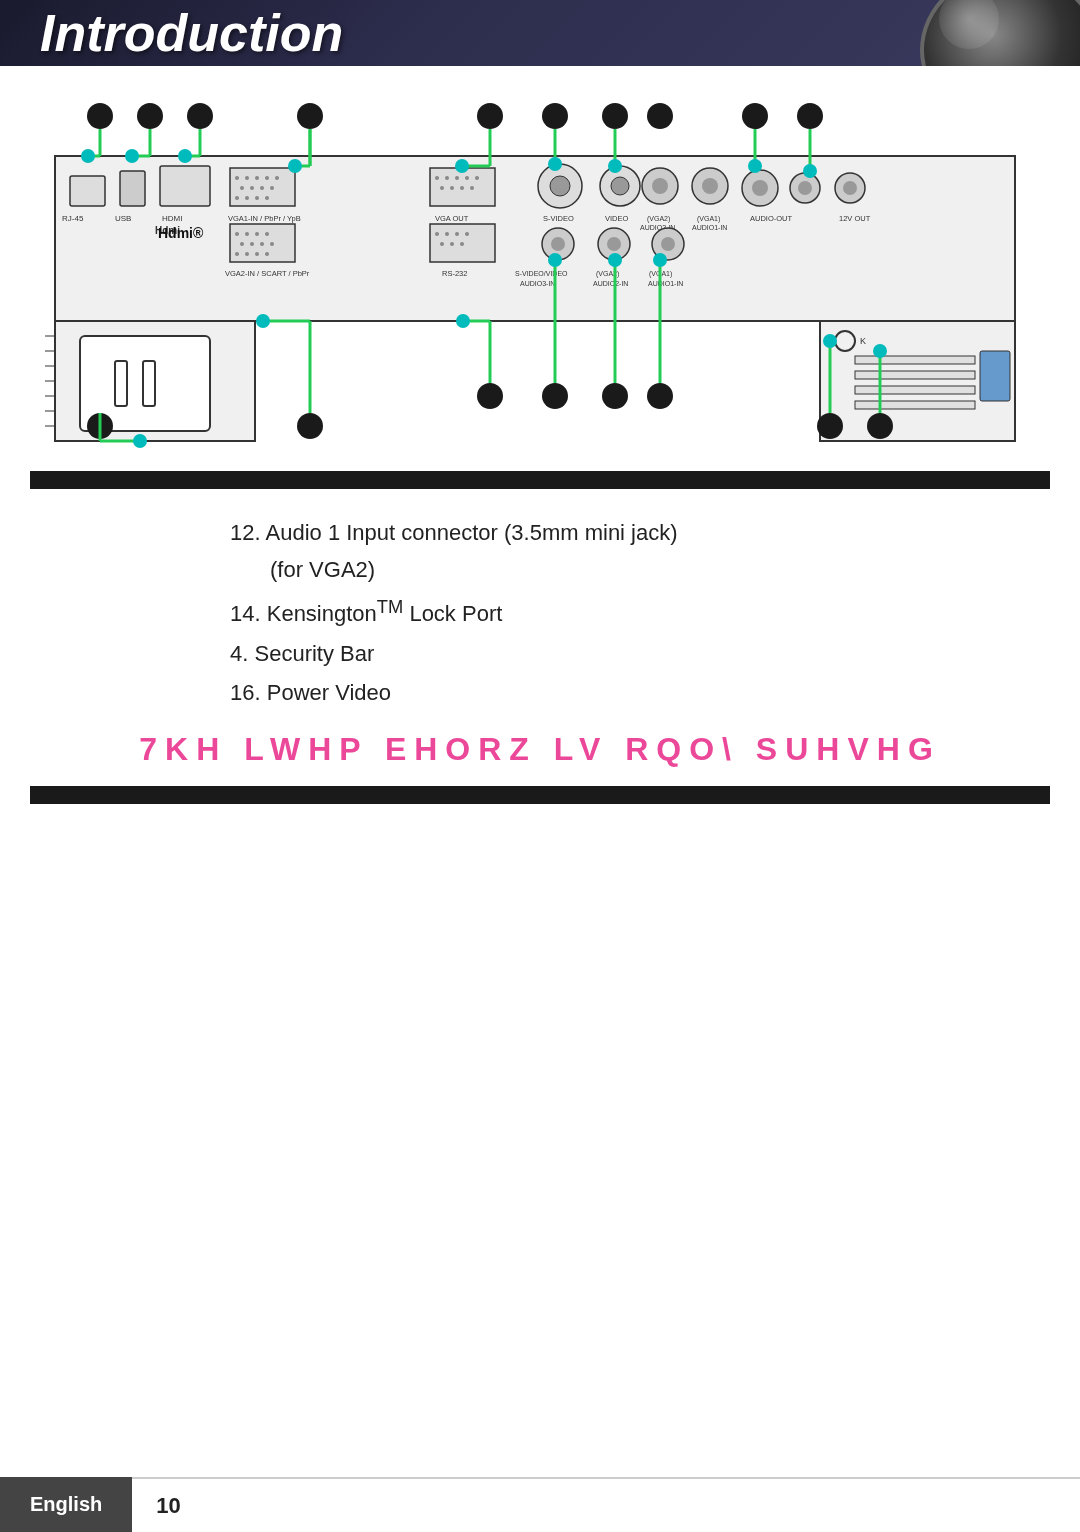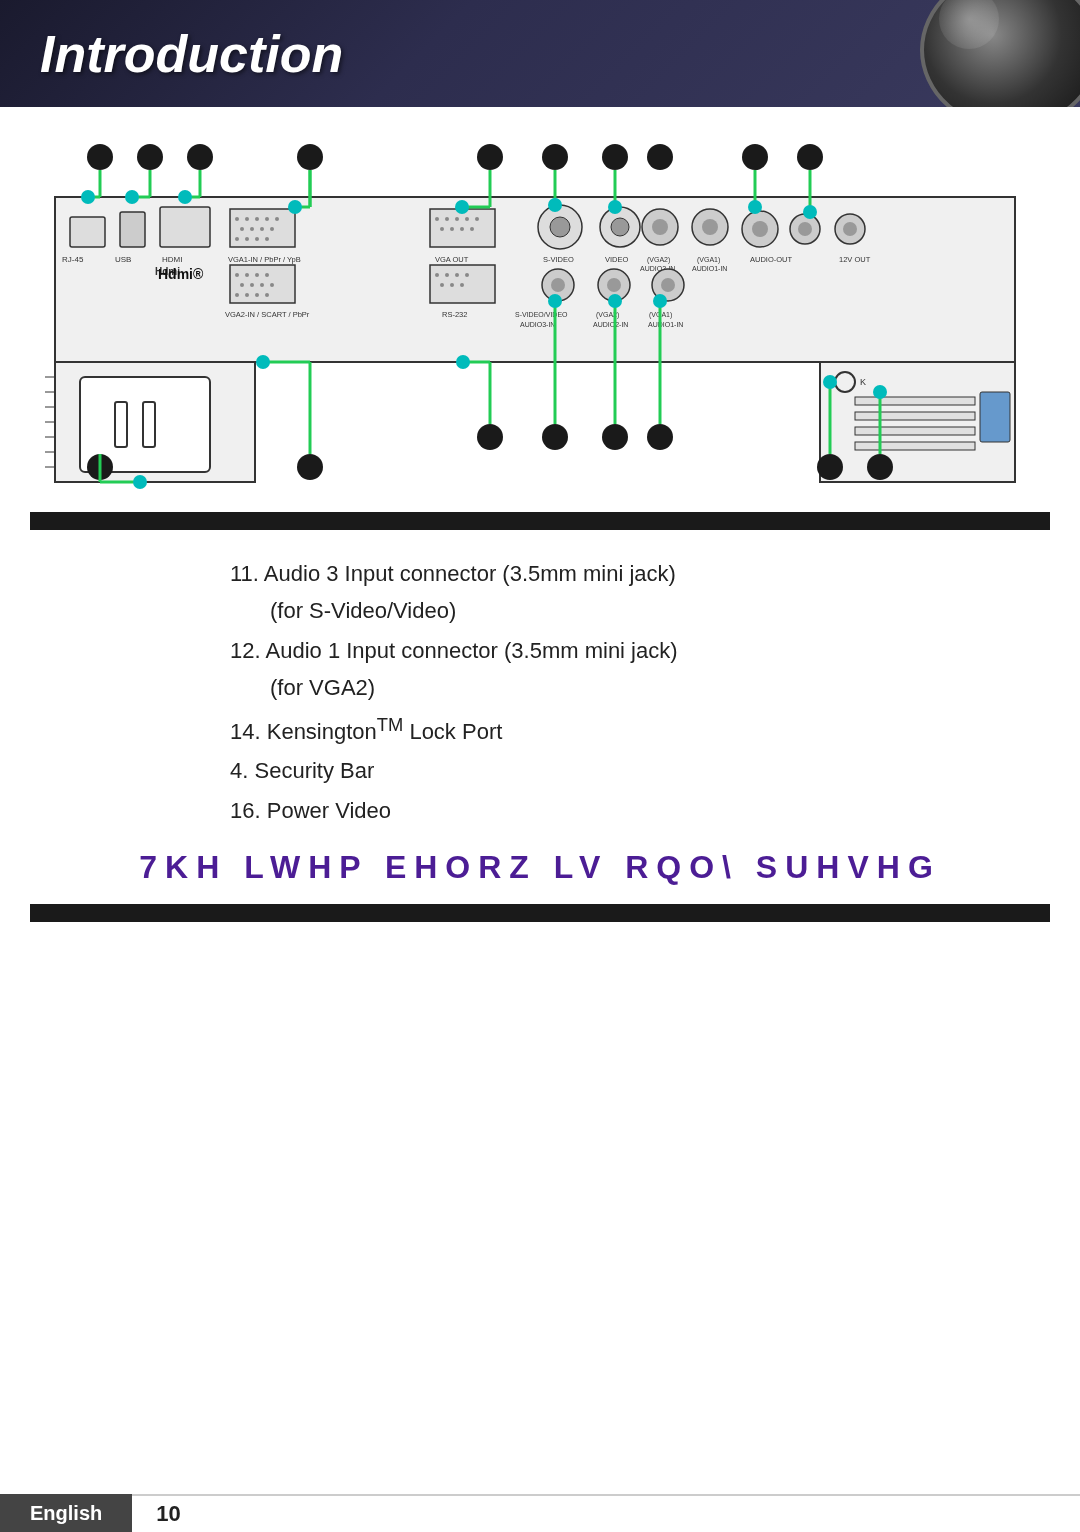--- a/index.html
+++ b/index.html
@@ -10,21 +10,21 @@
       background: #ffffff;
       font-family: Arial, sans-serif;
       overflow: hidden;
       position: relative;
     }
 
     
     .header {
       position: relative;
       width: 100%;
-      height: 107px;
+      height: 66px;
       background: linear-gradient(135deg, #1a1a2e 0%, #2d2d4e 40%, #3a3a5e 100%);
       display: flex;
       align-items: center;
       padding-left: 40px;
       overflow: hidden;
     }
 
     .header-title {
       font-size: 52px;
       font-style: italic;
@@ -92,39 +92,39 @@
 
     .item-list .item-sub {
       padding-left: 40px;
       display: block;
     }
 
     
     .highlight-text {
       font-size: 32px;
       font-weight: bold;
-      color: #4c1d95;
+      color: #ec4899;
       padding: 8px 30px;
       letter-spacing: 8px;
       text-align: center;
     }
 
     .sub-item {
       font-size: 22px;
       color: #222;
       padding: 0 30px 0 200px;
     }
 
     
     .footer {
       position: absolute;
       bottom: 0;
       left: 0;
       right: 0;
-      height: 38px;
+      height: 55px;
       display: flex;
       align-items: stretch;
     }
 
     .footer-lang {
       background: #444;
       color: #fff;
       font-size: 20px;
       padding: 0 30px;
       display: flex;
@@ -387,25 +387,20 @@
 
     <text x="158" y="172" font-size="14" font-weight="900" fill="#111" font-family="Arial Black, sans-serif">Hdmi®</text>
   </svg>
 </div>
 
 <div class="content-area">
 
   <div class="black-bar"></div>
 
   <div class="item-list">
-    <div class="item">
-      <span>11.</span>
-      <span>Audio 3 Input connector (3.5mm mini jack)</span>
-      <span class="item-sub">(for S-Video/Video)</span>
-    </div>
     <div class="item">
       <span>12.</span>
       <span>Audio 1 Input connector (3.5mm mini jack)</span>
       <span class="item-sub">(for VGA2)</span>
     </div>
     <div class="item">
       <span>14.</span>
       <span>Kensington<sup>TM</sup> Lock Port</span>
     </div>
     <div class="item">

